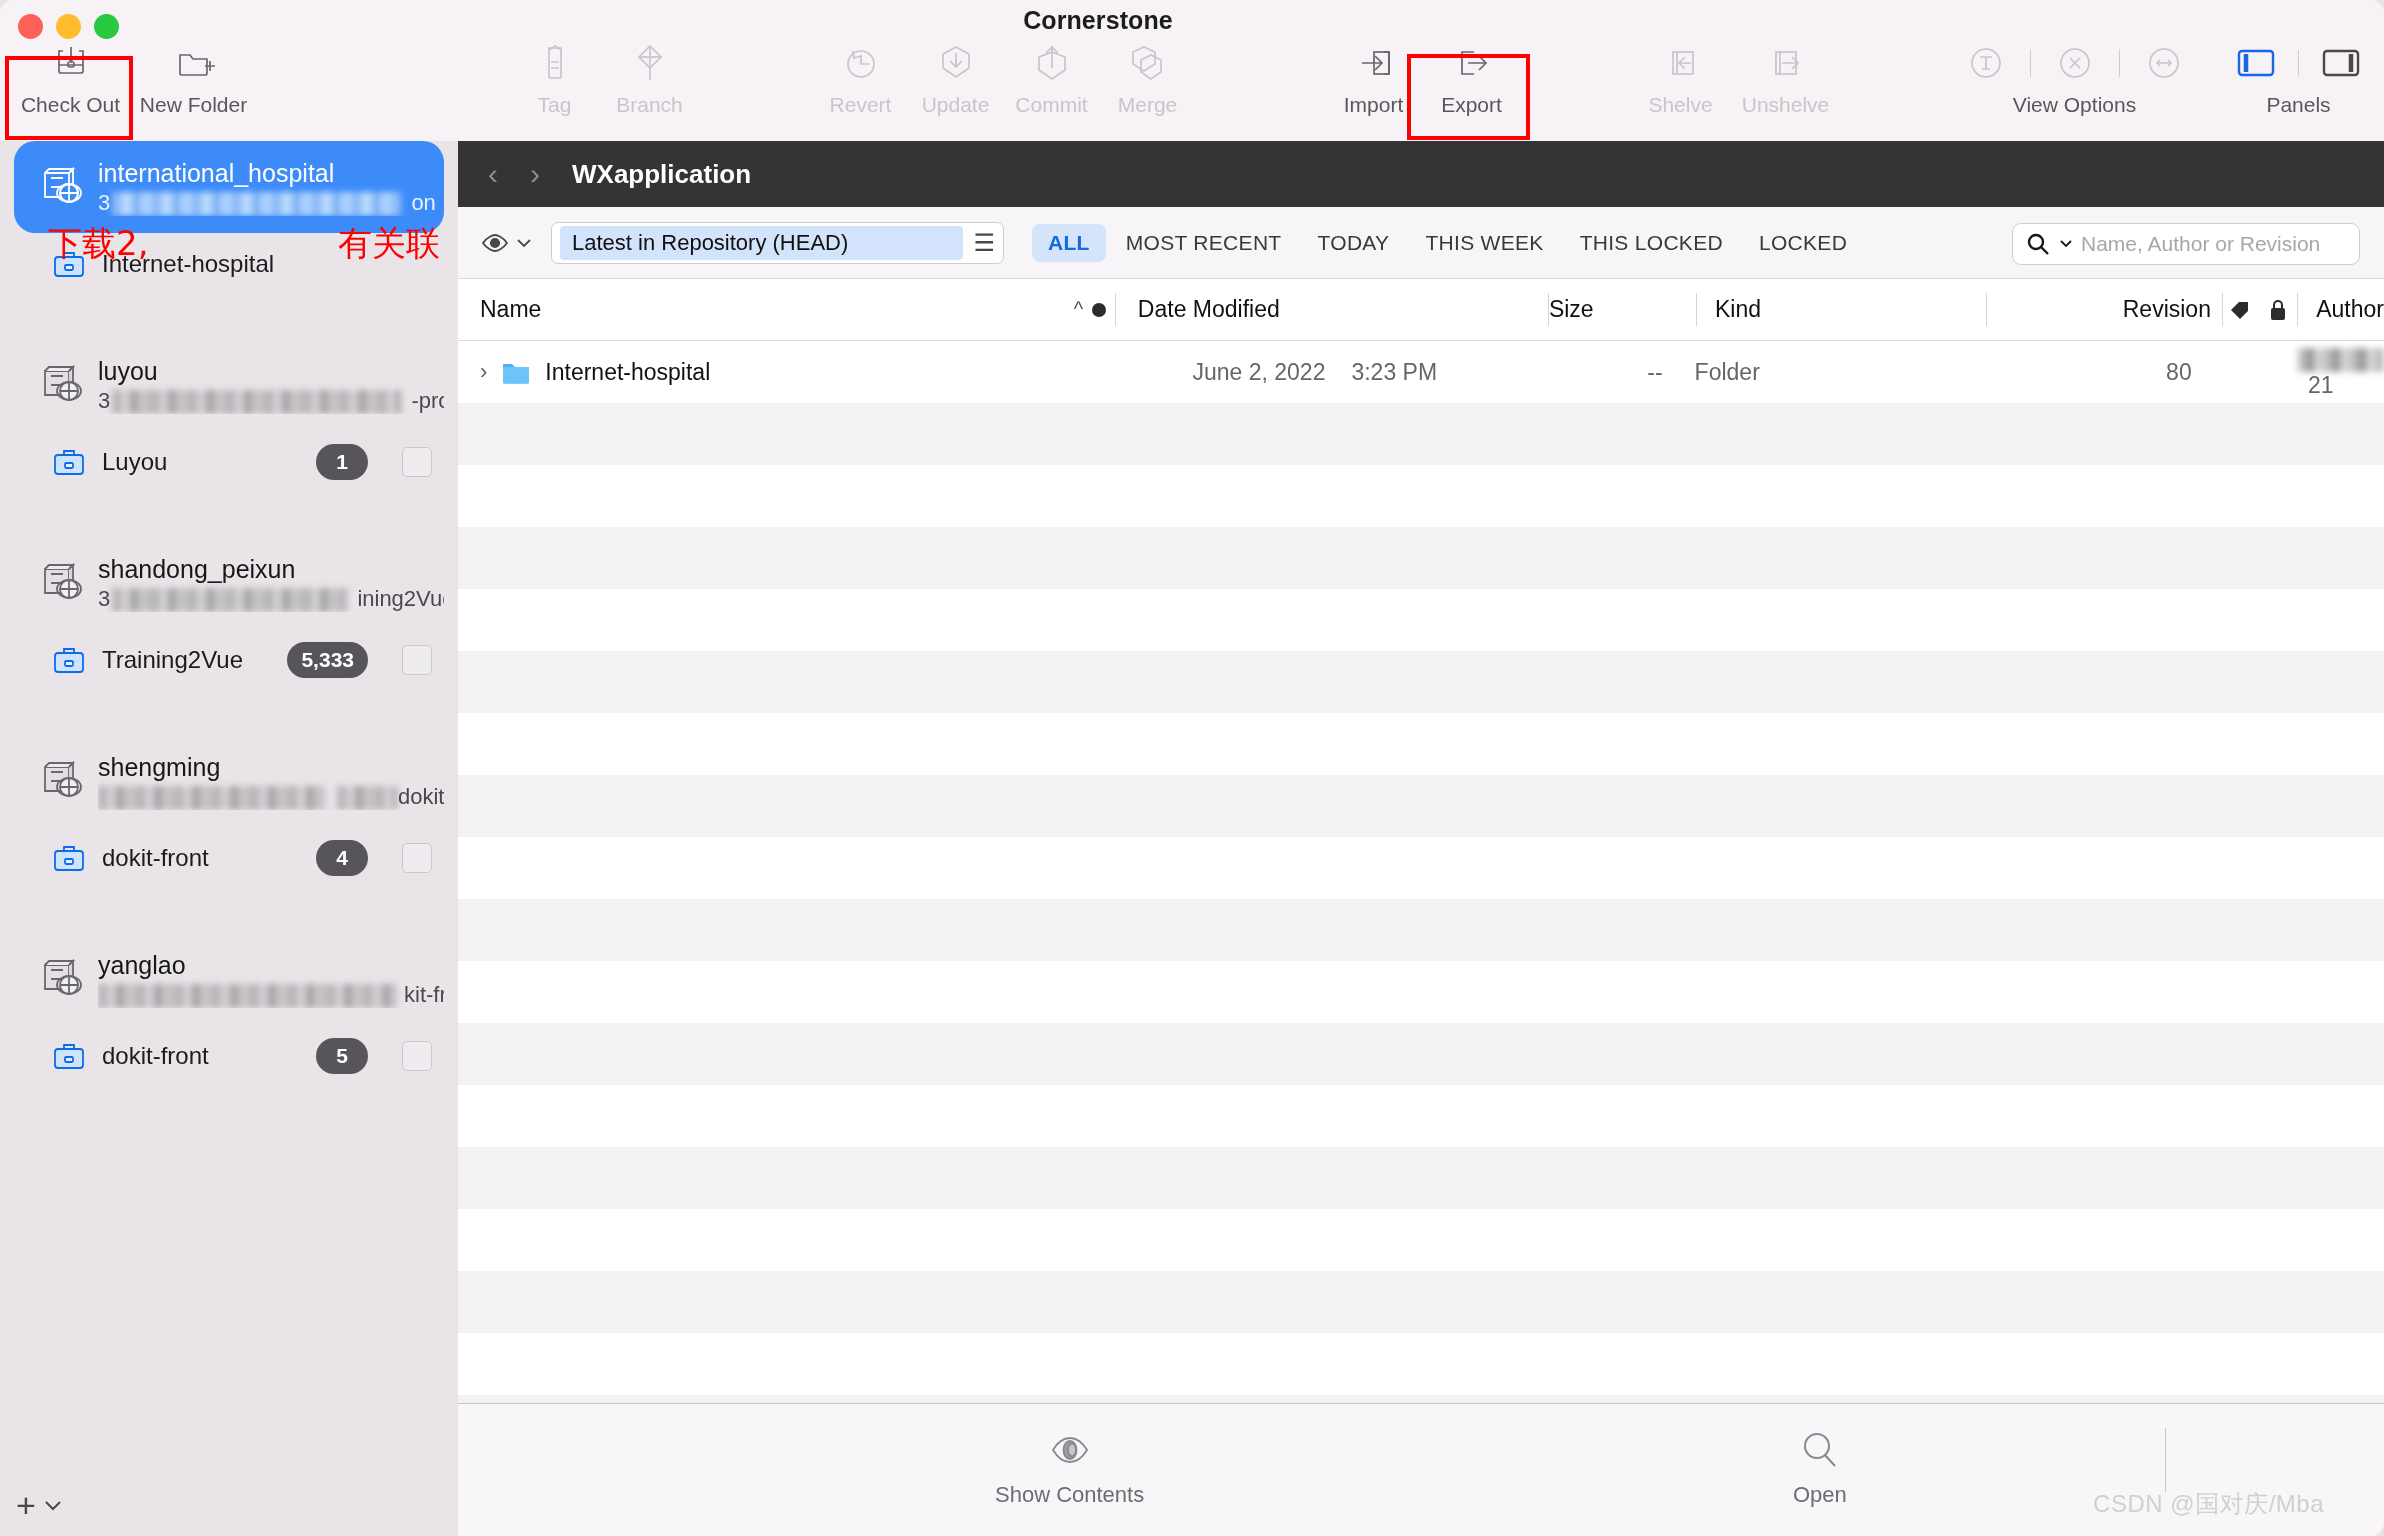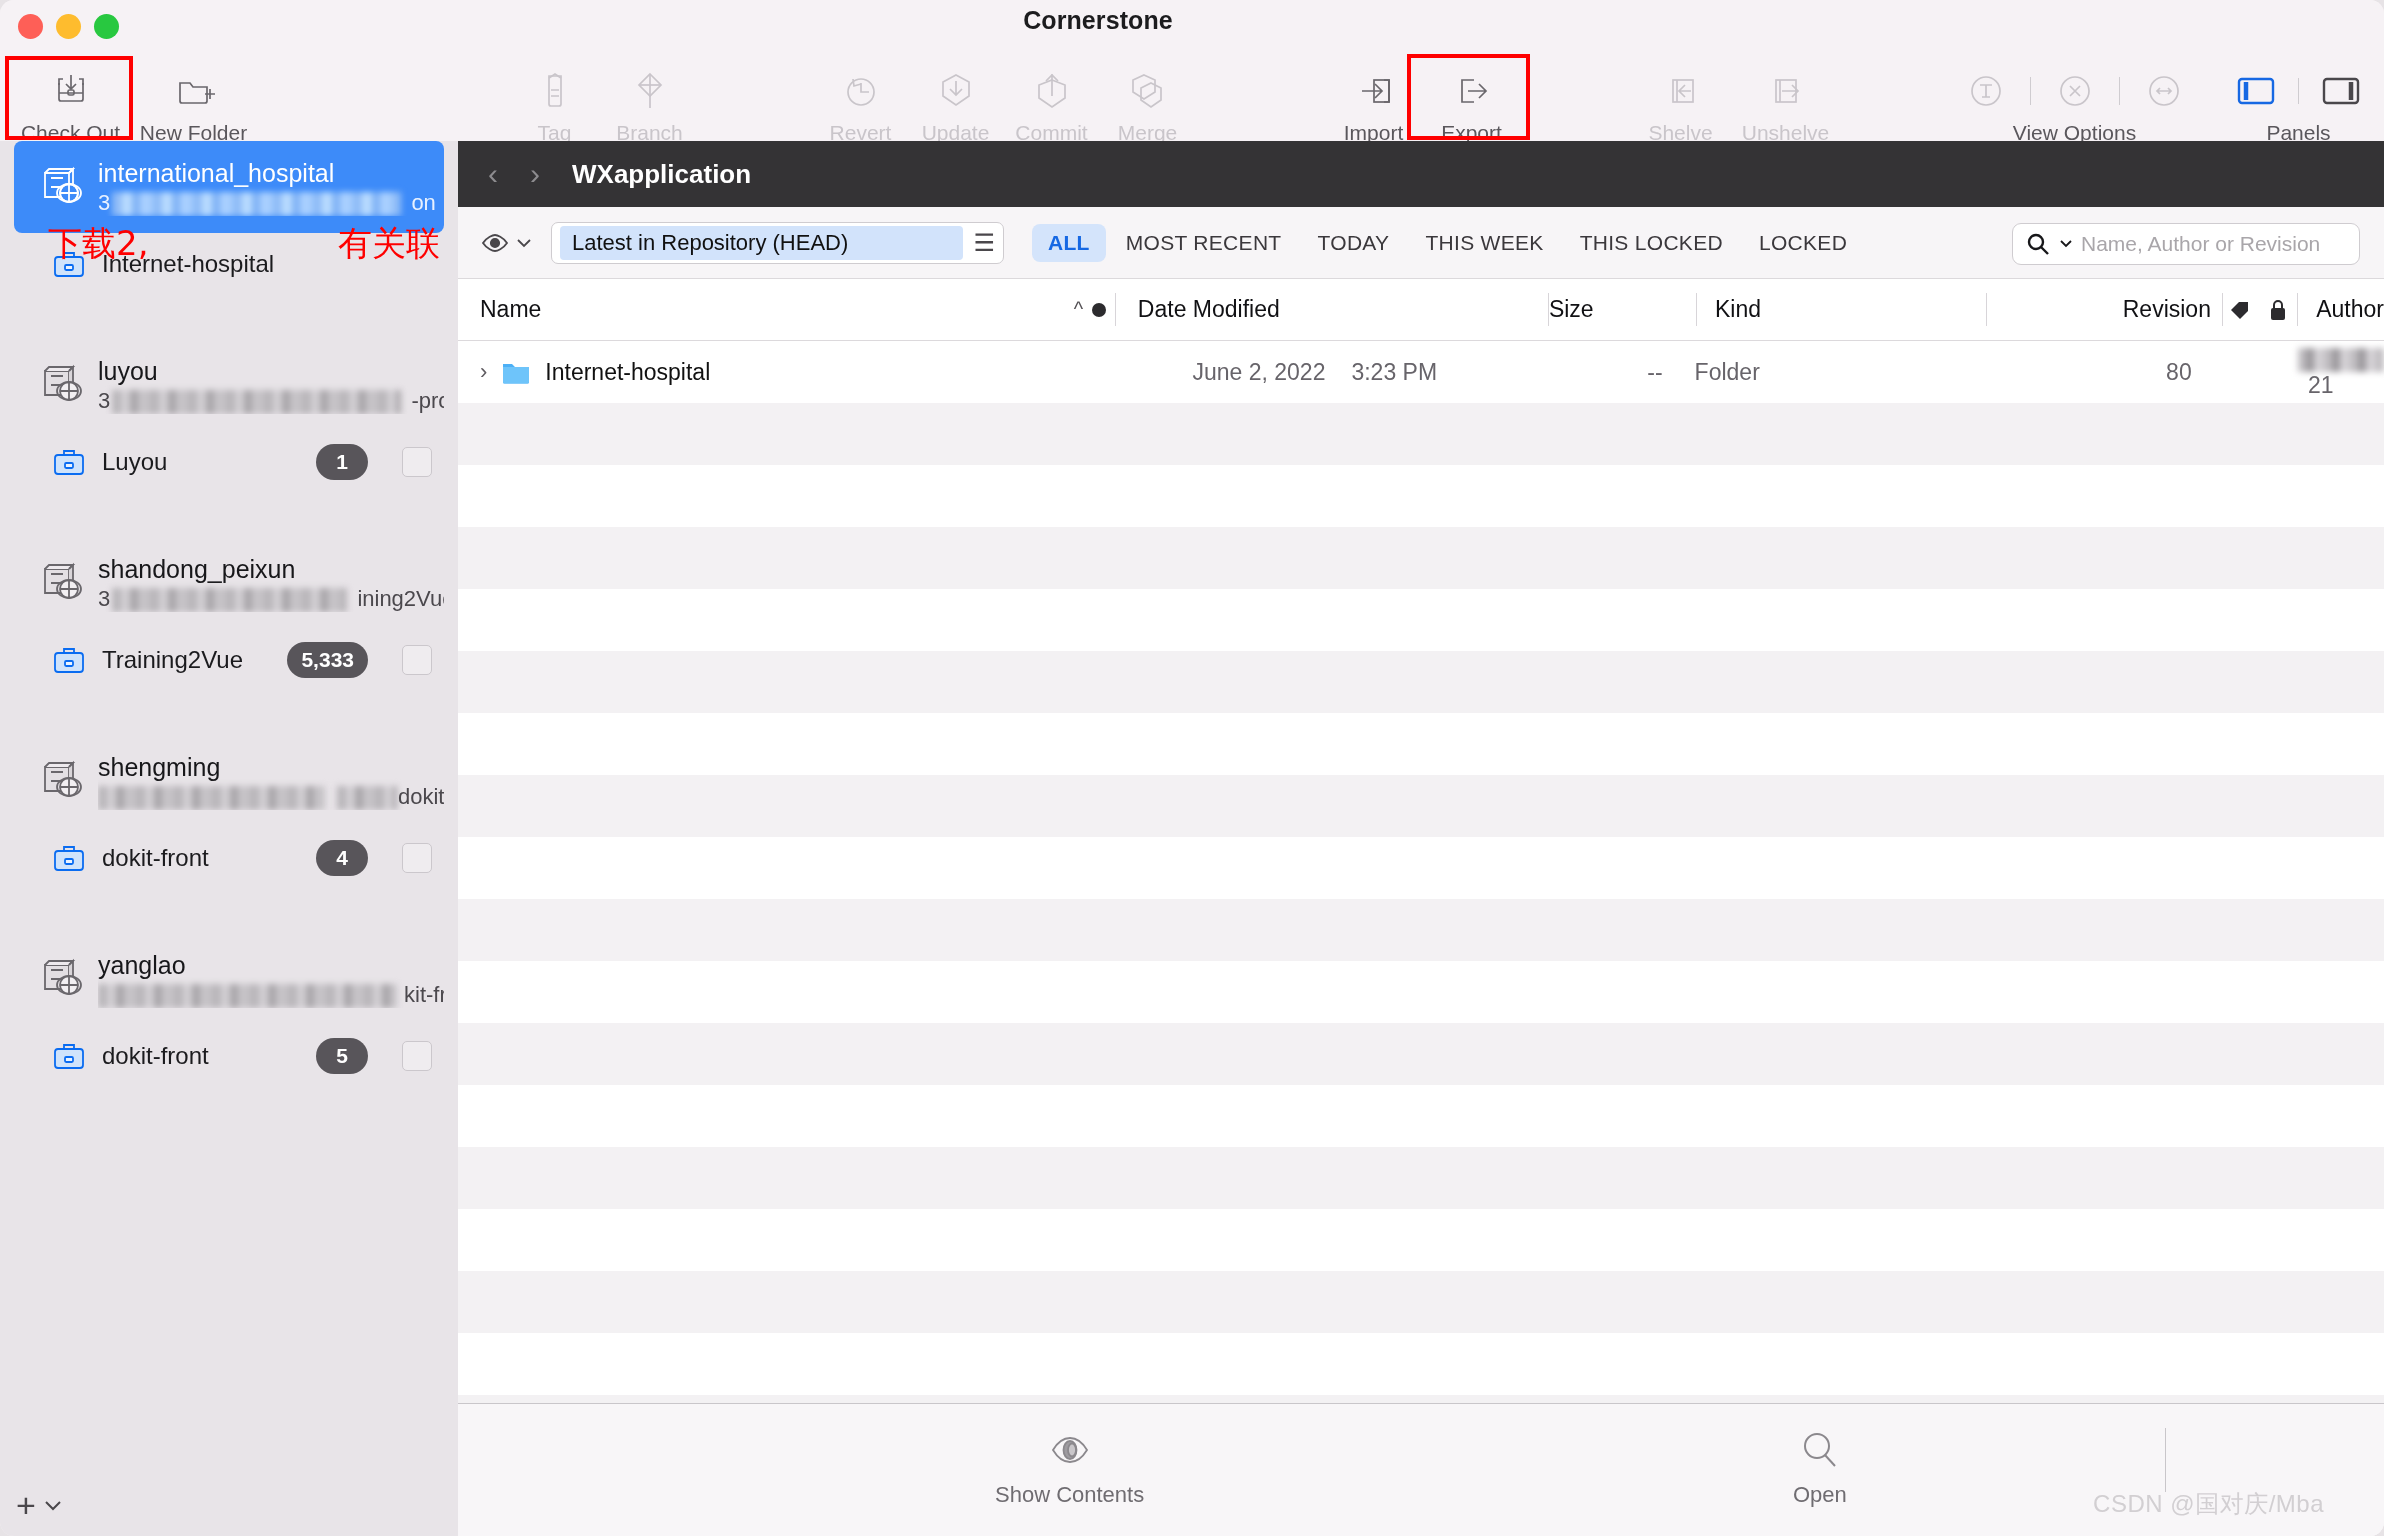--- a/index.html
+++ b/index.html
@@ -35,21 +35,21 @@
   .wintitle {
     position: absolute; top: 6px; left: 0; width: 2196px;
     text-align: center;
     font-size: 25px; font-weight: bold; color: #1c1c1e;
     letter-spacing: 0.1px;
   }
 
   .tb-item {
     position: absolute;
     width: 117px;
-    top: 68px;
+    top: 40px;
     display: flex; flex-direction: column;
     align-items: center; justify-content: flex-start;
     gap: 7px;
   }
   .tb-icon { height: 46px; display:flex; align-items:center; justify-content:center; }
   .tb-label { font-size: 21px; color: #5a575c; white-space: nowrap; }
   .tb-item.disabled .tb-label { color: #c9c5ca; }
   .tb-item.disabled svg { stroke: #c9c5ca; }
   .tb-item svg { stroke: #6a676c; fill: none; stroke-width: 1.7; }
 
@@ -72,21 +72,21 @@
   .repo-group { position: relative; }
   .repo-row {
     position: relative;
     display: flex; align-items: center;
     height: 92px;
     padding-left: 24px;
     gap: 14px;
     margin: 0 14px;
     border-radius: 8px;
   }
-  .repo-row.selected { background: #3d8bf9; }
+  .repo-row.selected { background: #3d8bf9; border-radius: 21px; }
   .repo-icon { width: 46px; flex: 0 0 46px; }
   .repo-text { display: flex; flex-direction: column; gap: 2px; overflow: hidden; }
   .repo-name { font-size: 25px; color: #17171a; white-space: nowrap; }
   .repo-row.selected .repo-name { color: #ffffff; }
   .repo-url {
     font-size: 22px; color: #4b484d; white-space: nowrap;
     position: relative;
   }
   .repo-row.selected .repo-url { color: #e8f1ff; }
   .blur-url {

